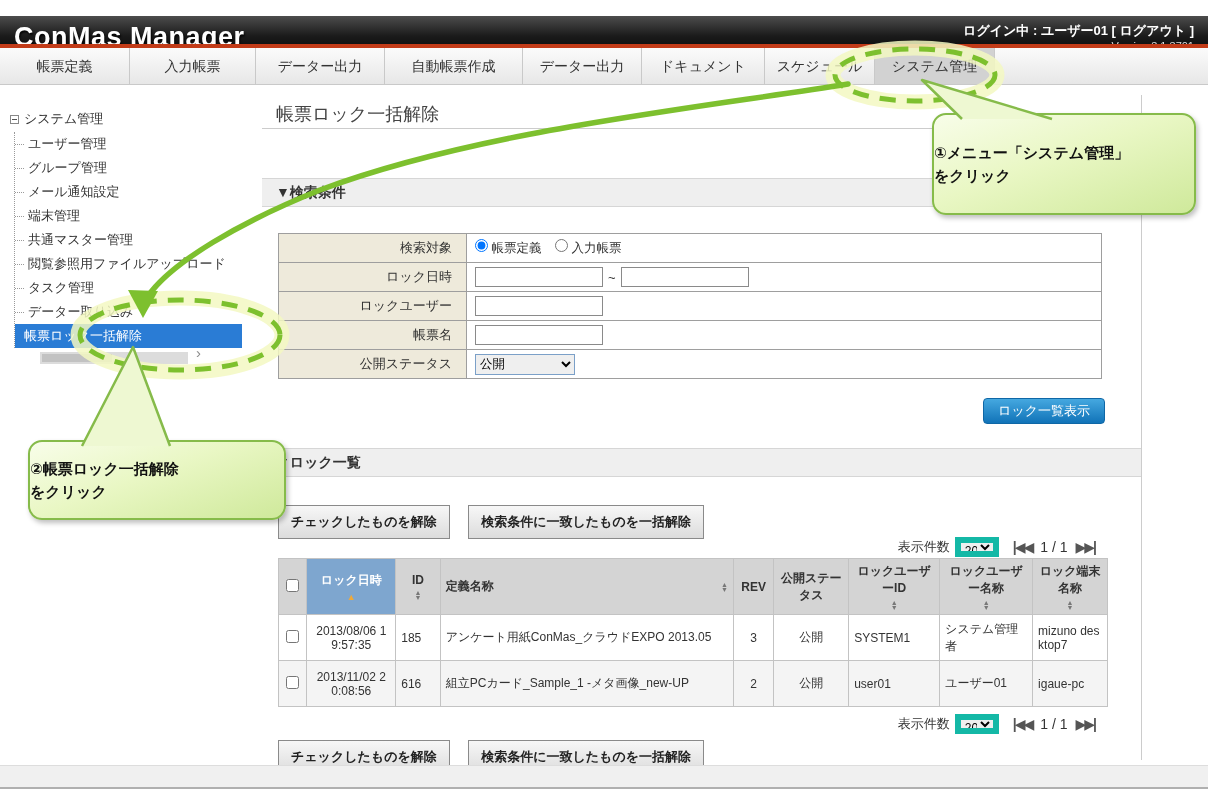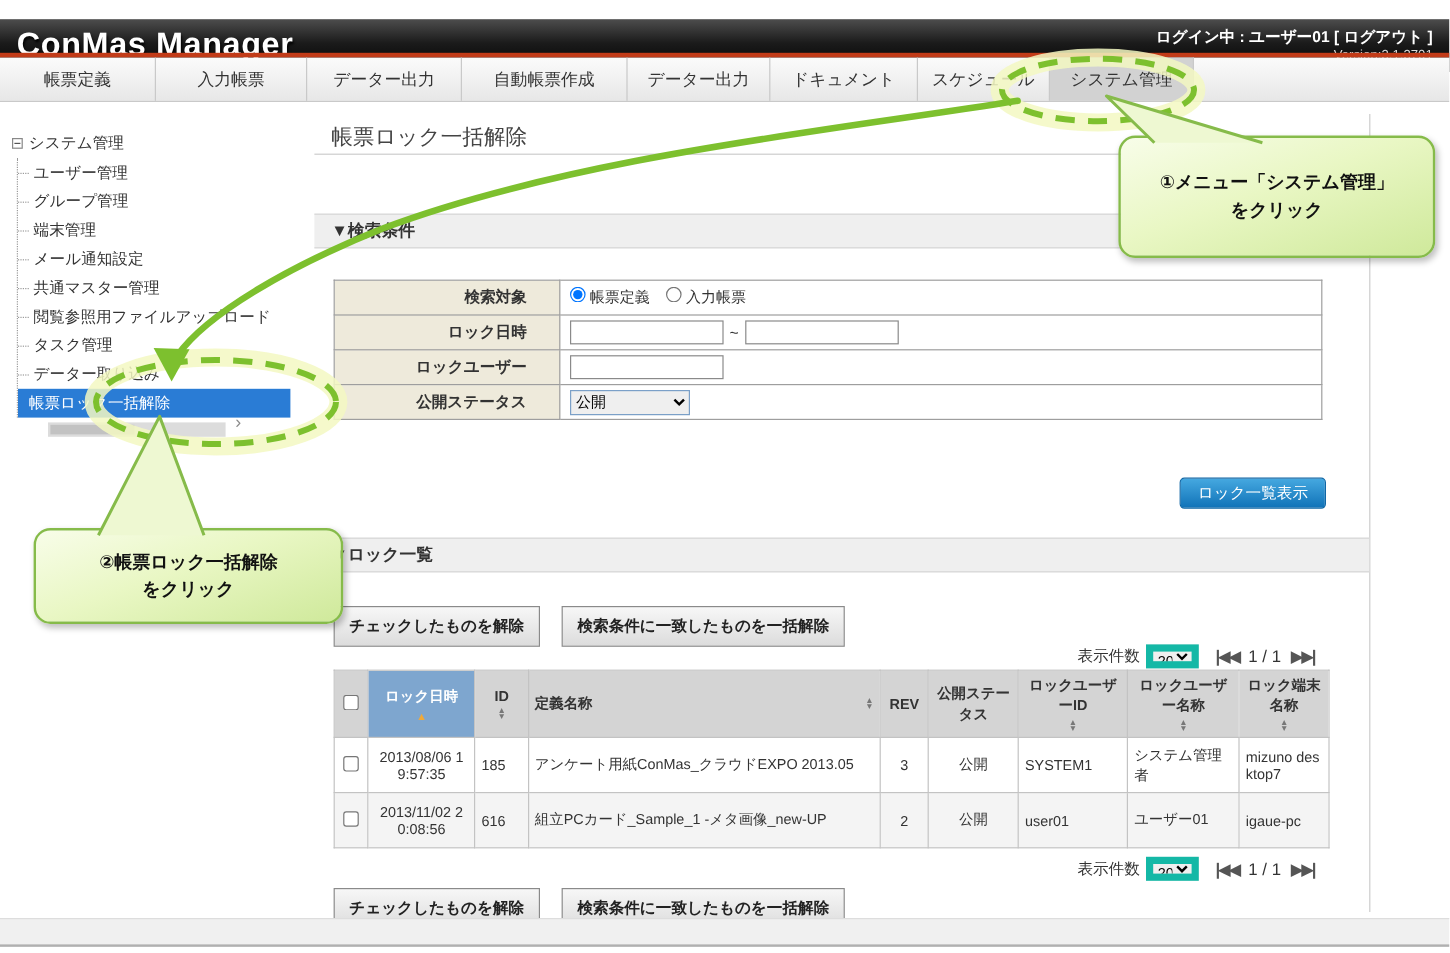--- a/index.html
+++ b/index.html
@@ -46,21 +46,21 @@
   .title-divider { position:absolute; top:33px; left:0; width:100%; border-top:1px solid #ccc; }
   .section-bar { position:absolute; left:0; width:100%; height:29px; line-height:27px; background:#efefef;
                  border-top:1px solid #d6d6d6; border-bottom:1px solid #d6d6d6;
                  font-weight:bold; font-size:14px; color:#333; padding-left:14px; }
   .search-bar { top:83px; }
   .locklist-bar { top:353px; }
 
   
   .form-table { position:absolute; top:138px; left:16px; width:824px; border-collapse:collapse; font-size:13px; }
   .form-table td { border:1px solid #9e9e9e; height:29px; }
-  .form-label { background:#eeeadb; width:188px; text-align:right; padding-right:27px; font-weight:bold; color:#333; }
+  .form-label { background:#eeeadb; width:188px; text-align:right; padding-right:14px; font-weight:normal; color:#333; }
   .form-value { background:#fff; padding-left:8px; color:#333; }
   .form-value input[type=text] { width:128px; height:20px; border:1px solid #8a8a8a; }
   .tilde { margin:0 5px; }
   .radio-opt { margin-right:10px; font-size:12.5px; }
   .form-value select { width:100px; height:21px; border:1px solid #7ba0c8; font-size:12.5px; }
 
   .blue-btn { position:absolute; top:303px; right:36px; height:26px; padding:0 14px; color:#fff; font-size:13px;
               background:linear-gradient(#45a8e0,#1173b8); border:1px solid #0f67a6; border-radius:4px; cursor:pointer; }
 
   .btn-row { position:absolute; left:16px; white-space:nowrap; }
@@ -97,21 +97,21 @@
   
   .footer-strip { position:absolute; left:0; top:765px; width:100%; height:24px; background:#f0f0f0;
                   border-top:1px solid #ddd; border-bottom:2px solid #b0b0b0; }
 
   
   .annot-svg { position:absolute; left:0; top:0; width:1208px; height:794px; pointer-events:none; }
   .z50{z-index:50} .z70{z-index:70}
   .bubble { position:absolute; z-index:60; border:2px solid #86bb4a; border-radius:14px;
             background:linear-gradient(160deg,#f8fde9 0%,#e9f7c4 45%,#cfe99b 100%);
             box-shadow:2px 3px 5px rgba(0,0,0,0.25);
-            display:flex; flex-direction:column; align-items:center; justify-content:center;
+            display:flex; flex-direction:column; align-items:flex-start; justify-content:center;
             font-size:15px; font-weight:bold; color:#111; line-height:1.55; text-align:center; }
   .bubble1 { left:932px; top:113px; width:264px; height:102px; }
   .bubble2 { left:28px;  top:440px; width:258px; height:80px; }
 </style>
 </head>
 <body>
 
 <div class="page">
 
   <div class="topbar">
@@ -133,22 +133,22 @@
   </div>
 
   <div class="sidebar">
     <div class="tree-root">
       <span class="minus-box"></span>
       <span>システム管理</span>
     </div>
     <div class="tree-children">
       <div class="tree-item">ユーザー管理</div>
       <div class="tree-item">グループ管理</div>
+      <div class="tree-item">メール通知設定</div>
       <div class="tree-item">端末管理</div>
-      <div class="tree-item">メール通知設定</div>
       <div class="tree-item">共通マスター管理</div>
       <div class="tree-item">閲覧参照用ファイルアップロード</div>
       <div class="tree-item">タスク管理</div>
       <div class="tree-item">データー取り込み</div>
       <div class="tree-item selected">帳票ロック一括解除</div>
     </div>
     <div class="h-scroll">
         <div class="h-scroll-thumb"></div>
       </div>
     <div class="h-scroll-arrow">›</div>
@@ -170,20 +170,24 @@
         </td>
       </tr>
       <tr>
         <td class="form-label">ロック日時</td>
         <td class="form-value">
           <input type="text" style=""><span class="tilde">~</span><input type="text" style="">
         </td>
       </tr>
       <tr>
         <td class="form-label">ロックユーザー</td>
+        <td class="form-value"><input type="text" style=""></td>
+      </tr>
+      <tr>
+        <td class="form-label">帳票名</td>
         <td class="form-value"><input type="text" style=""></td>
       </tr>
       <tr>
         <td class="form-label">公開ステータス</td>
         <td class="form-value">
           <select><option>公開</option></select>
         </td>
       </tr>
     </tbody>
       </table>

